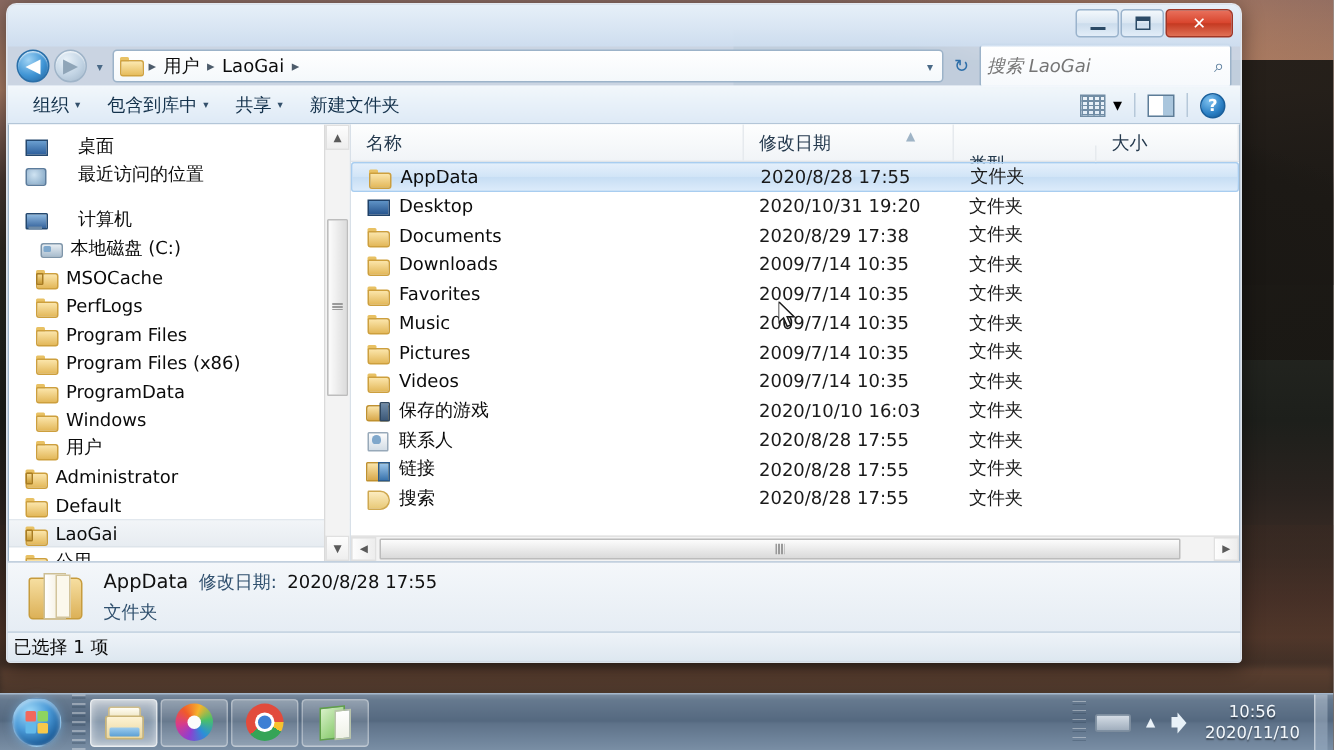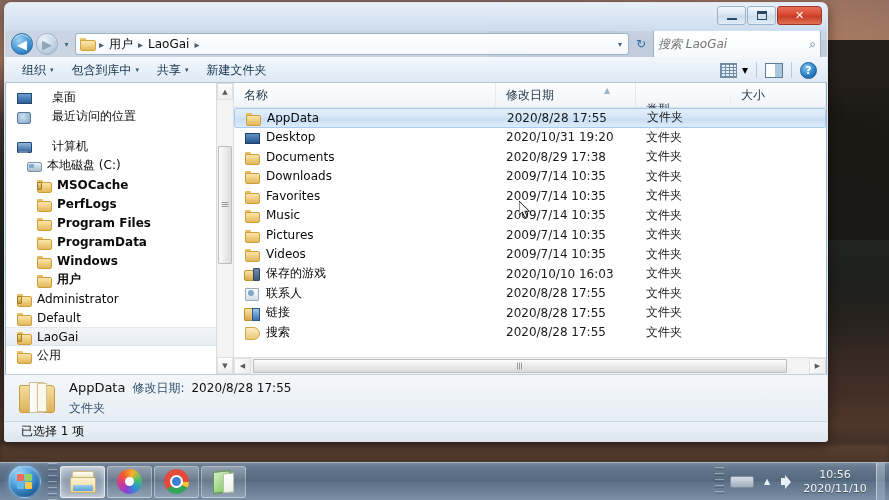--- a/index.html
+++ b/index.html
@@ -193,21 +193,21 @@
     height:19px; display:flex; align-items:center; gap:5px;
     padding-left:10px; font-size:12px; color:#0b0b0b; white-space:nowrap;
   }
   .navitem.sel {
     background: linear-gradient(to bottom,#f2f5f8,#e7ecf1);
     border-top:1px solid #e2e8ee; border-bottom:1px solid #dde4ea;
     height:19px;
   }
   .navitem.lvl0 { padding-left:10px;gap:20px; }
   .navitem.lvl1 { padding-left:20px; }
-  .navitem.lvl2 { padding-left:30px;font-weight:bold; }
+  .navitem.lvl2 { padding-left:17px; }
   .navitem.gaptop { margin-top:11px; }
   .ico { width:16px; height:14px; flex:0 0 16px; position:relative; }
   .ico-desktop:before {
     content:''; position:absolute; left:1px; top:2px; width:13px; height:9px;
     background: linear-gradient(to bottom,#6b9fd0,#2d5f9c); border:1px solid #24486f;
   }
   .ico-recent:before {
     content:''; position:absolute; left:1px; top:2px; width:12px; height:10px;
     background: radial-gradient(circle at 40% 35%,#cfe3f2,#7fa3c2); border:1px solid #5c7c9c;
     border-radius:2px;
@@ -394,21 +394,21 @@
   .dinfo { display:flex; flex-direction:column; gap:3px; min-width:0; }
   .dline1 { display:flex; align-items:baseline; gap:7px; }
   .dname { font-size:13px; color:#101010; }
   .dmeta { font-size:12px; color:#30506e; }
   .dval { font-size:12px; color:#101010; }
   .dline2 { font-size:12px; color:#30506e; }
 
   
   .statusbar {
     height:20px; flex:0 0 20px; display:flex; align-items:center;
-    padding:0 16px; font-size:12px; color:#0b0b0b;
+    padding:0 4px; font-size:12px; color:#0b0b0b;
     background: linear-gradient(to bottom,#eef3f8,#dde7f0);
     border-top:1px solid #c8d6e3;
   }
 
   
   #taskbar {
     position:absolute; left:0; bottom:0; width:889px; height:38px;
     background: linear-gradient(to bottom,
       rgba(126,146,168,0.92) 0%,
       rgba(104,126,150,0.93) 10%,
@@ -623,20 +623,24 @@
             </span>
             <span>MSOCache</span>
           </div>
           <div class="navitem lvl2">
             <span class="ico ico-folder"></span>
             <span>PerfLogs</span>
           </div>
           <div class="navitem lvl2">
             <span class="ico ico-folder"></span>
             <span>Program Files</span>
+          </div>
+          <div class="navitem lvl2">
+            <span class="ico ico-folder"></span>
+            <span>Program Files (x86)</span>
           </div>
           <div class="navitem lvl2">
             <span class="ico ico-folder"></span>
             <span>ProgramData</span>
           </div>
           <div class="navitem lvl2">
             <span class="ico ico-folder"></span>
             <span>Windows</span>
           </div>
           <div class="navitem lvl2">

